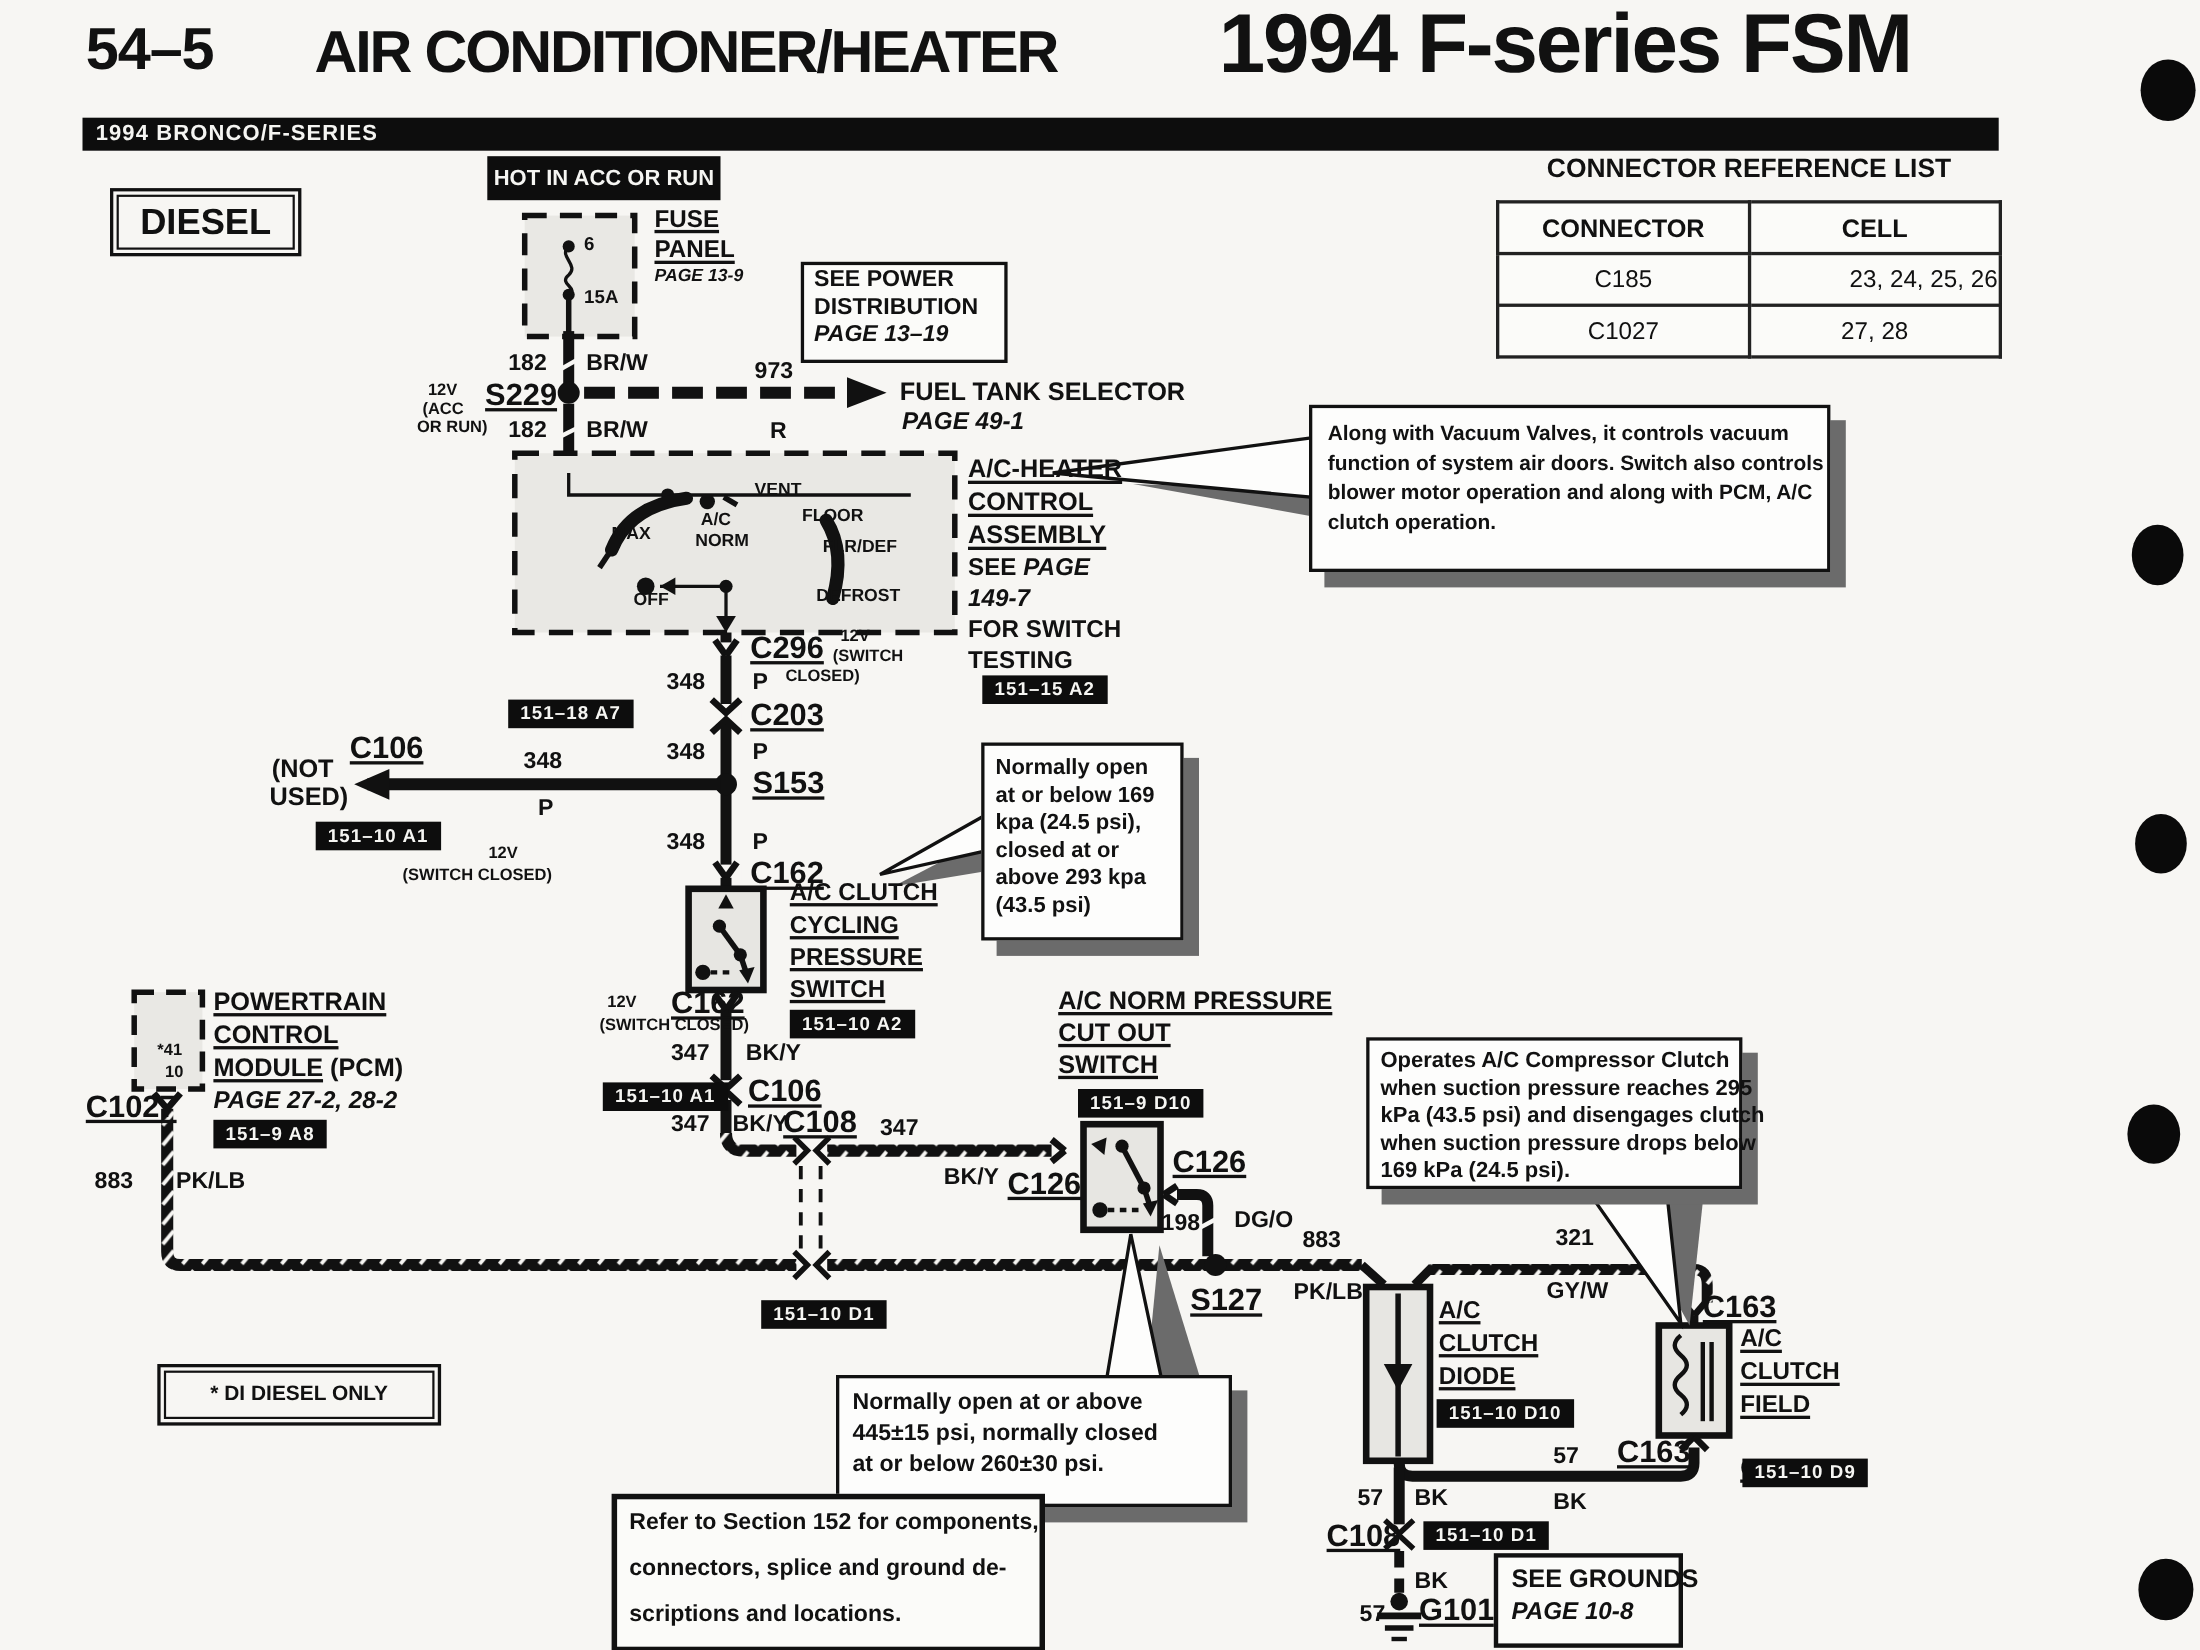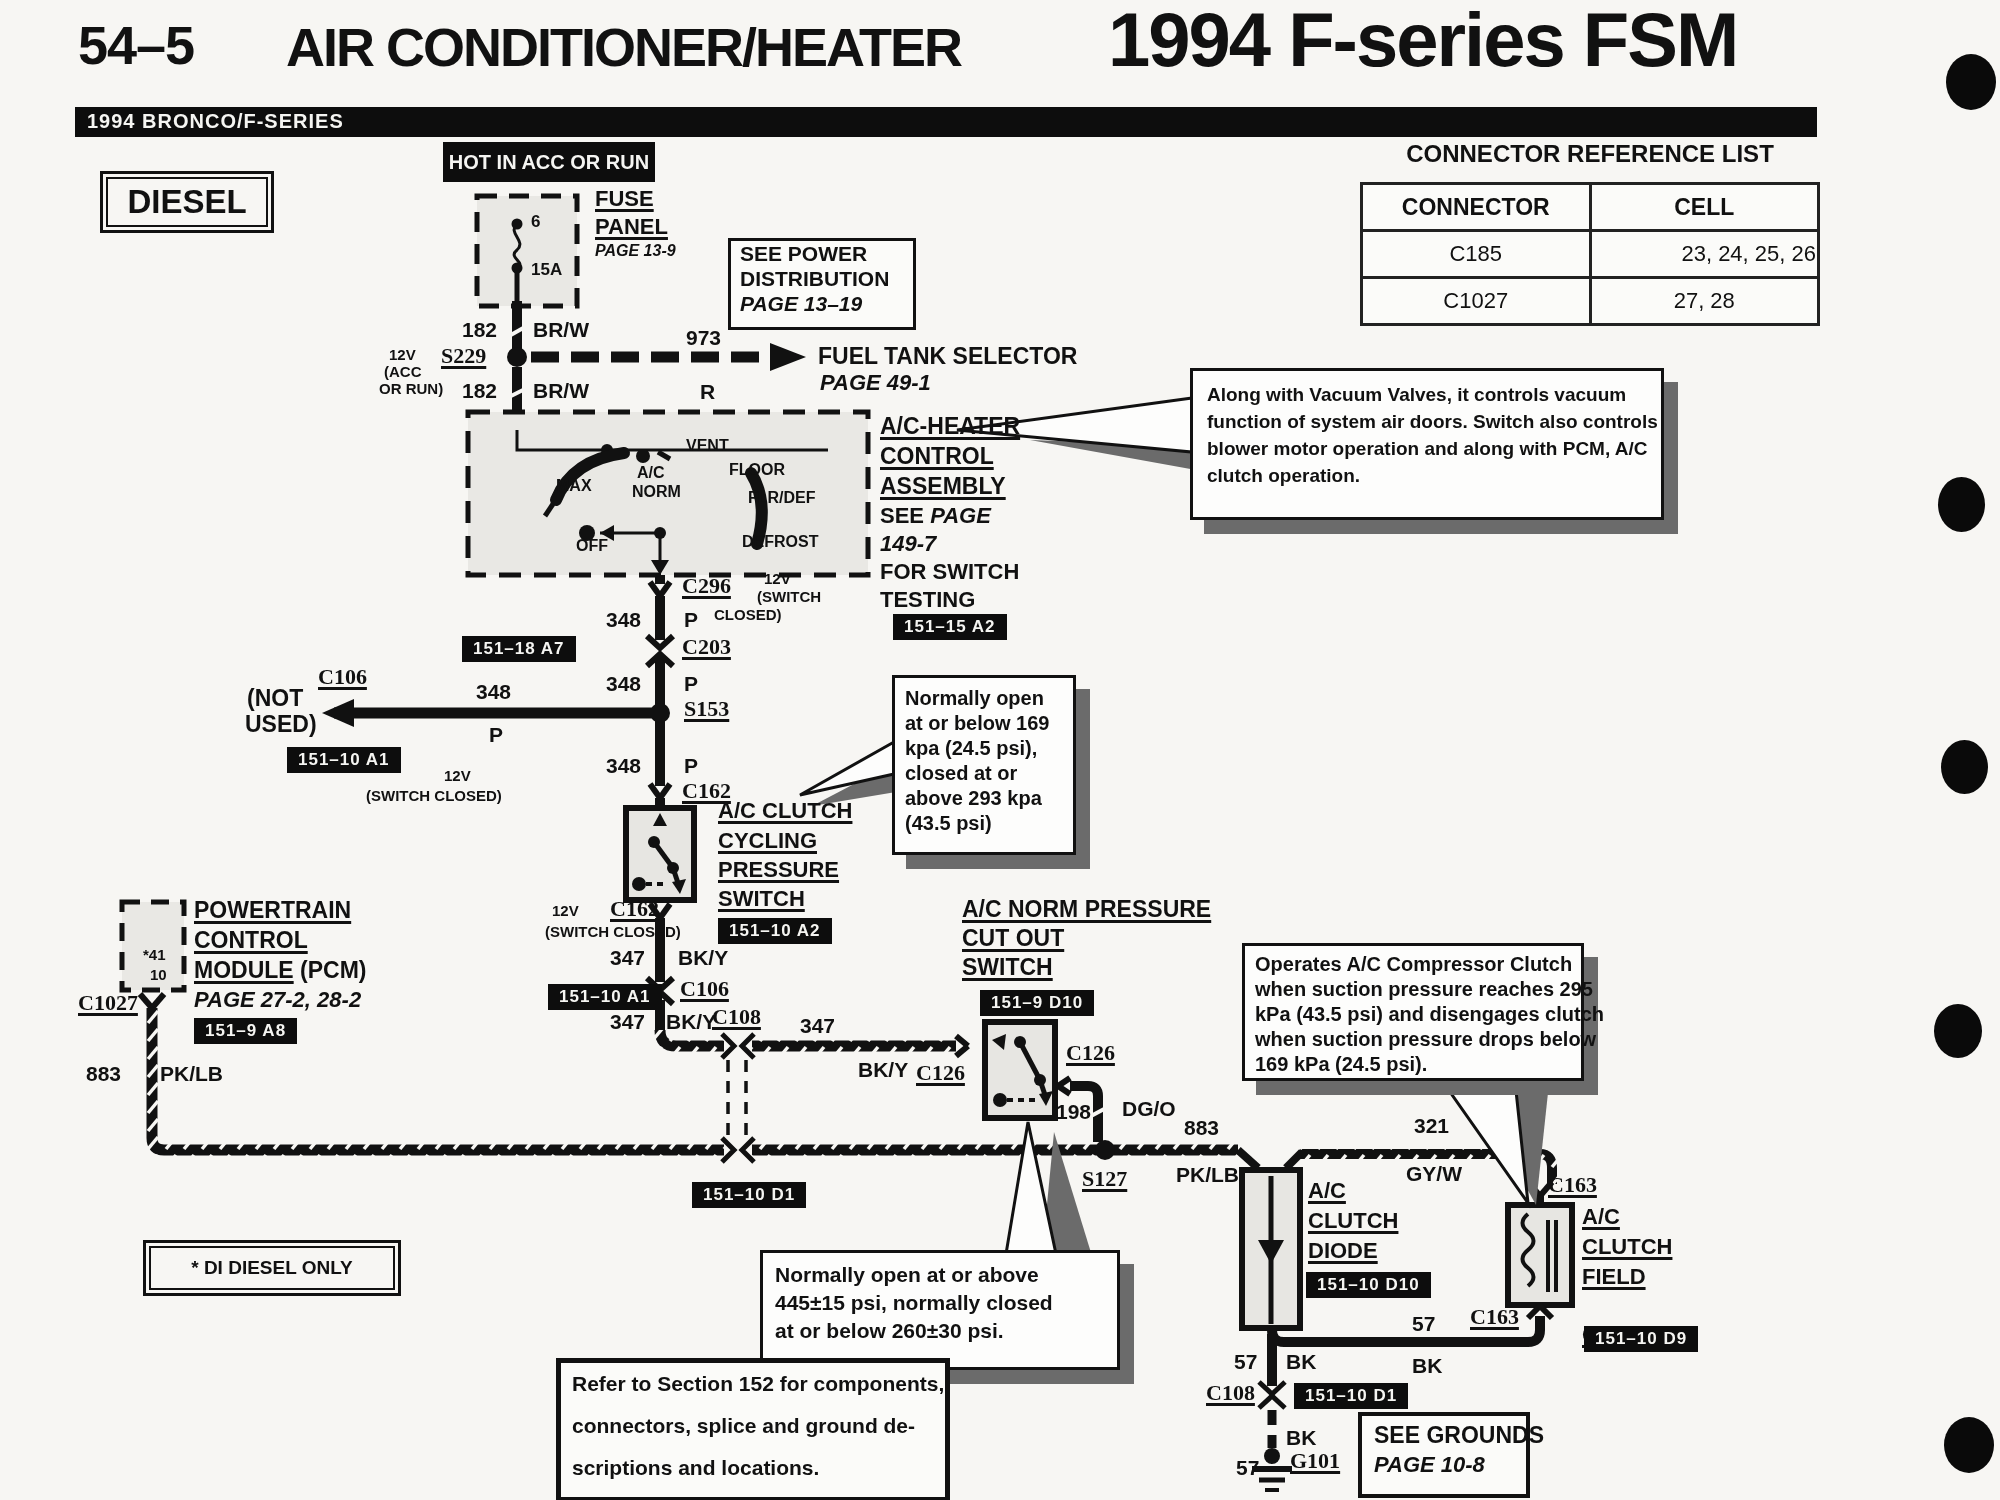--- a/index.html
+++ b/index.html
@@ -2,21 +2,21 @@
 <html><head>
 <meta charset="utf-8">
 <style>
   html,body{margin:0;padding:0;background:#ddd;}
   .page{position:relative;width:2000px;height:1500px;background:#f7f6f3;overflow:hidden;
         font-family:"Liberation Sans",sans-serif;color:#111;}
   .abs{position:absolute;white-space:nowrap;}
   svg{position:absolute;left:0;top:0;z-index:1;}
   .lbl{z-index:2;}
   .wl{font-weight:bold;font-size:21px;}
-  .cn{font-weight:bold;font-size:22px;text-decoration:underline;text-decoration-thickness:3px;text-underline-offset:3px;font-family:Liberation Serif, serif;}
+  .cn{font-weight:bold;font-size:28px;text-decoration:underline;text-decoration-thickness:3px;text-underline-offset:3px;}
   .sm{font-weight:bold;font-size:15px;}
   .ct{font-weight:bold;font-size:22px;text-decoration:underline;text-decoration-thickness:3px;text-underline-offset:3px;}
   .cb{font-weight:bold;font-size:22px;}
   .it{font-style:italic;}
   .tag{background:#0d0d0d;color:#f5f5f2;font-weight:bold;font-size:17px;padding:3px 11px;letter-spacing:1px;z-index:3;}
   .callout{background:#fdfdfc;border:3px solid #111;box-shadow:14px 14px 0 #6b6b6b;
            font-weight:bold;z-index:2;}
   .hole{background:#0a0a0a;border-radius:50%;z-index:4;}
   .dbox{border:3px solid #111;z-index:2;}
   .dbox .inner{position:absolute;left:3px;top:3px;right:3px;bottom:3px;border:2px solid #111;

